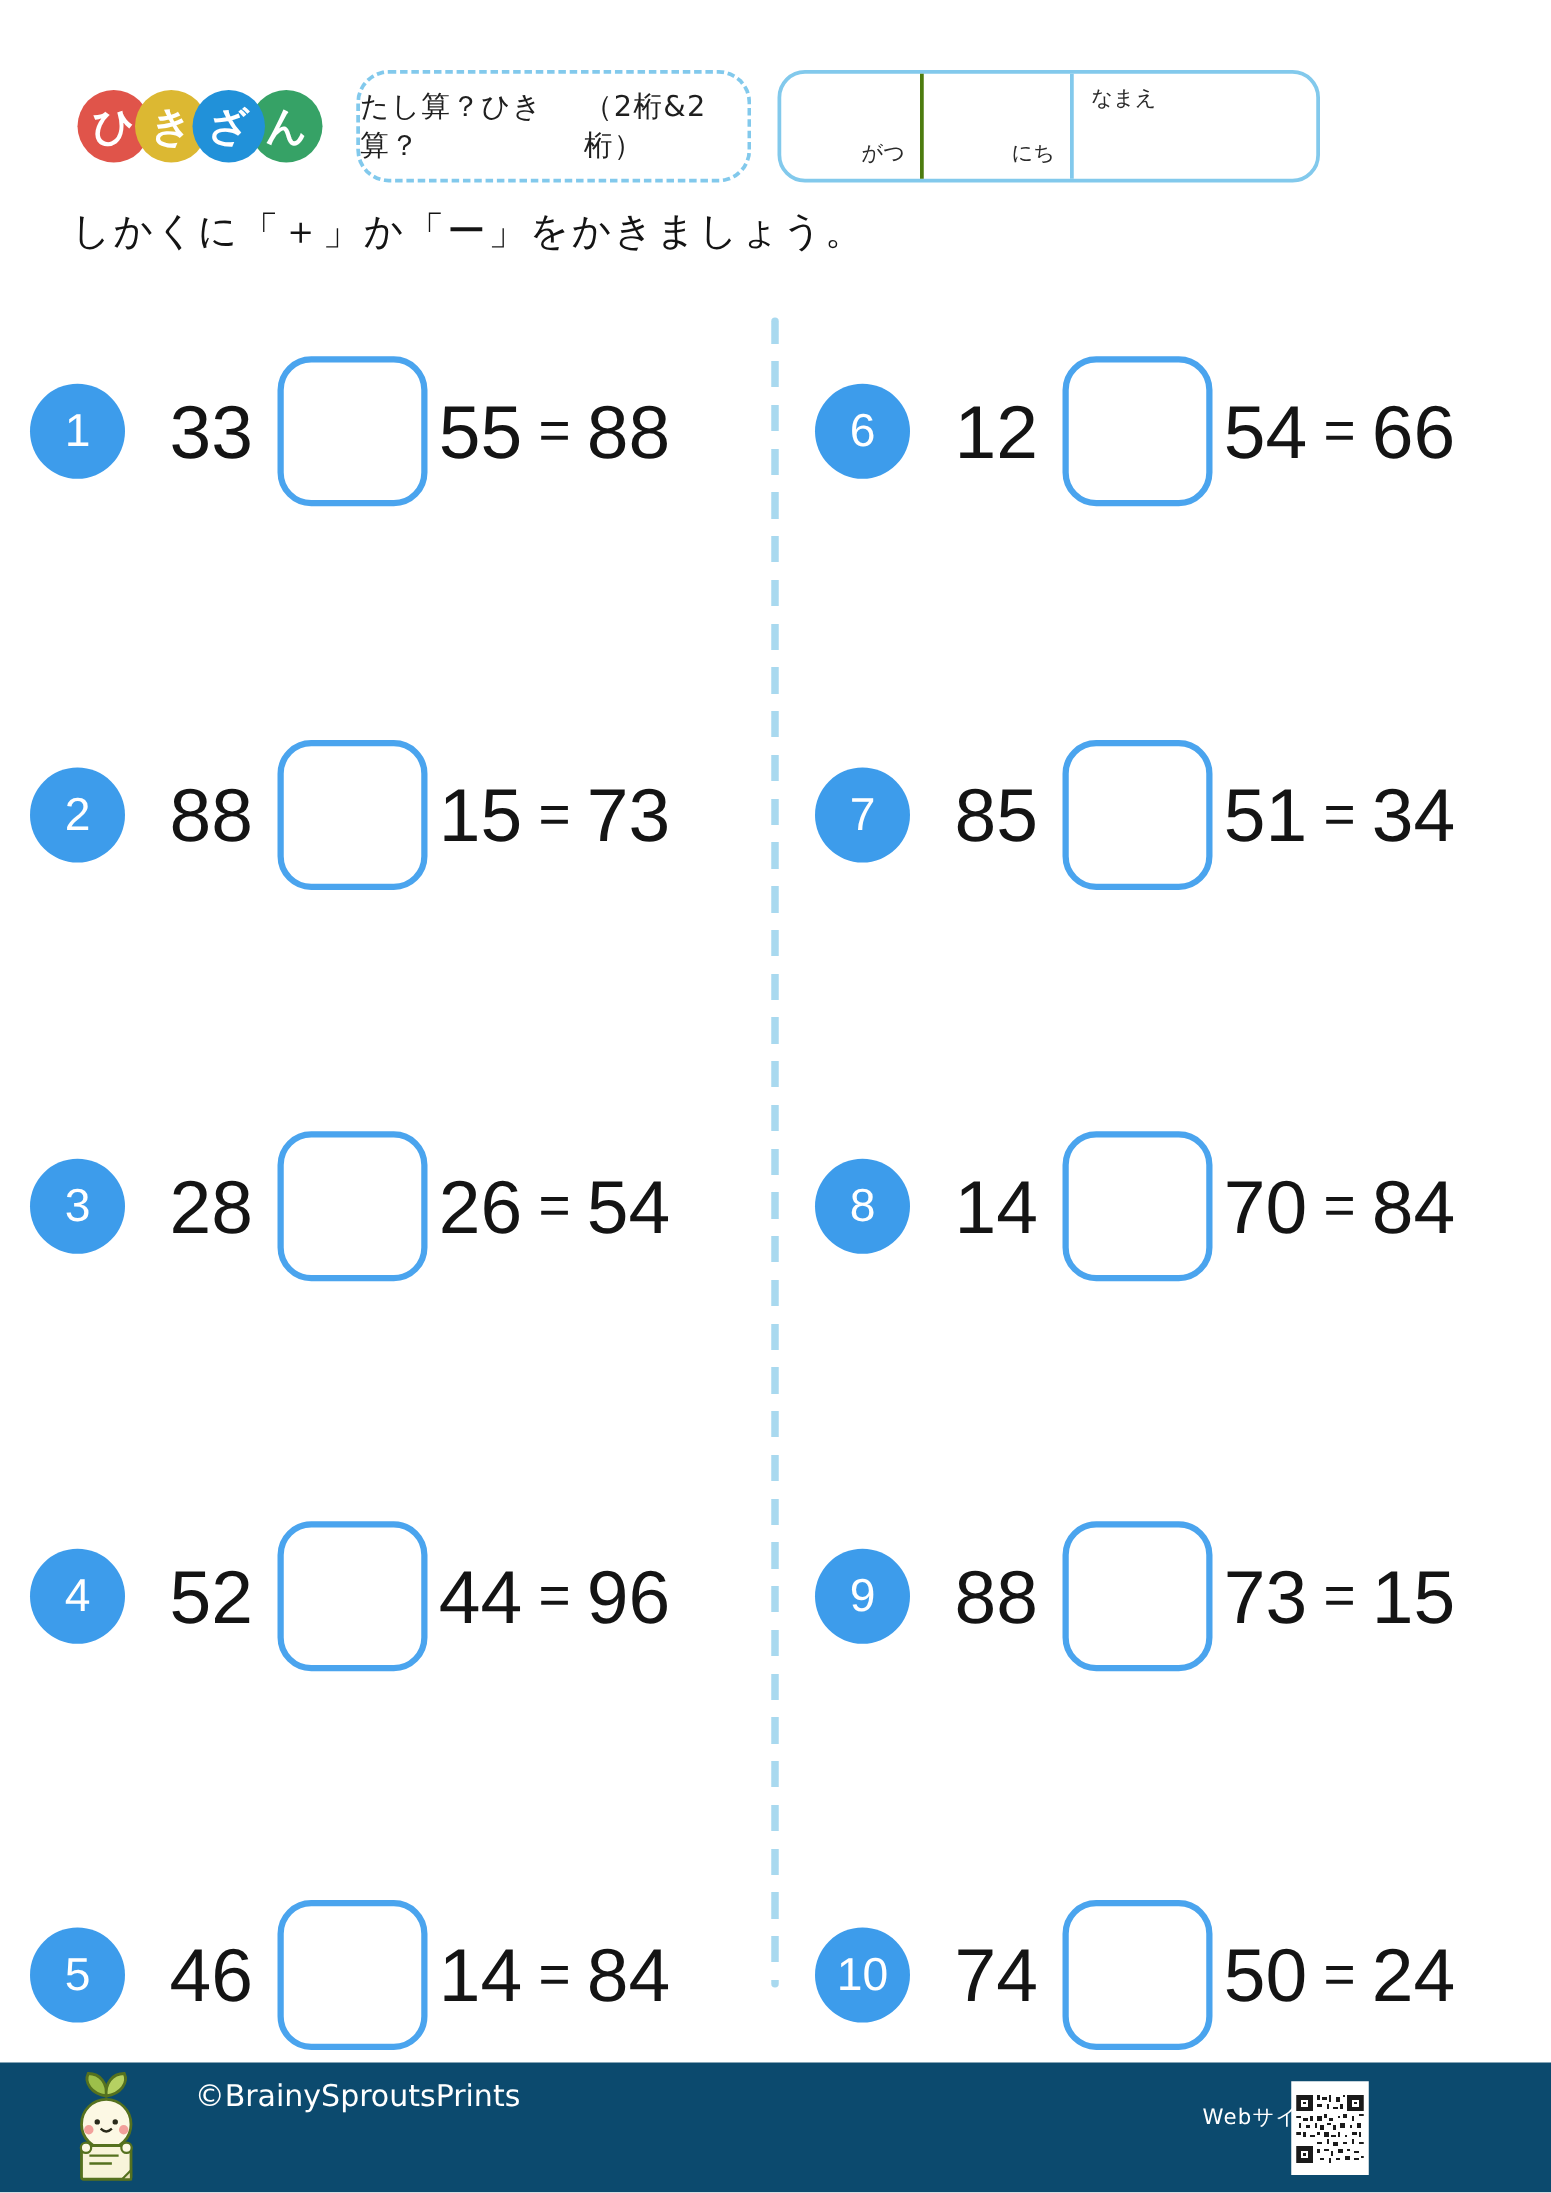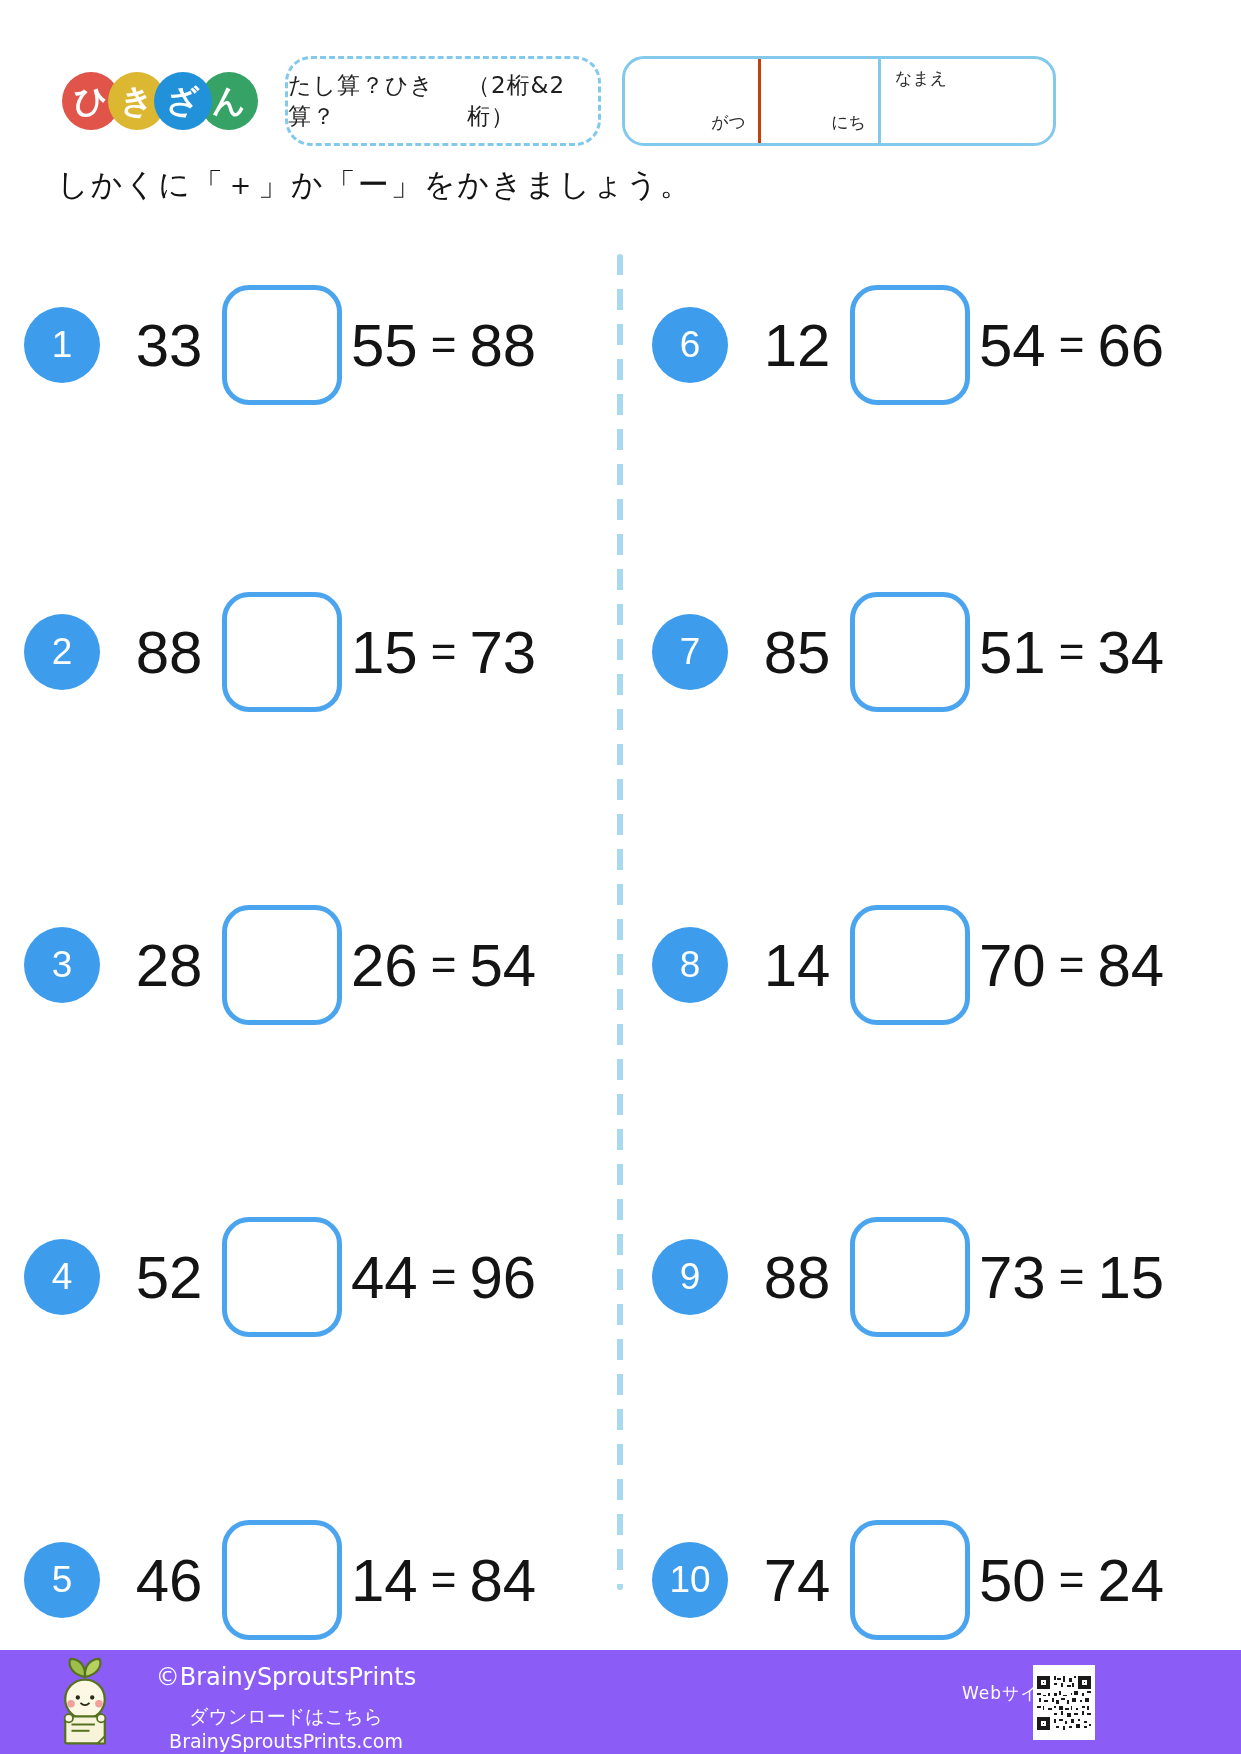--- a/index.html
+++ b/index.html
@@ -25,21 +25,21 @@
     border:3px dashed #82c9ec;border-radius:26px;
     display:flex;align-items:center;justify-content:center;
     gap:5px;font-size:23px;letter-spacing:1px;color:#1f1f1f;
   }
   .date-box{
     position:absolute;left:622px;top:56px;width:434px;height:90px;
     border:3px solid #82c9ec;border-radius:22px;display:flex;box-sizing:border-box;
     background:#fff;
   }
   .cell{position:relative;box-sizing:border-box;height:100%;}
-  .cell-month{width:136px;border-right:3px solid #c2410c;}
+  .cell-month{width:114px;border-right:3px solid #4d7c0f;}
   .cell-day{width:120px;border-right:3px solid #82c9ec;}
   .cell-name{flex:1;}
   .cell-label-br{position:absolute;right:12px;bottom:9px;font-size:17px;color:#2a2a2a;}
   .cell-label-tl{position:absolute;left:14px;top:8px;font-size:17px;color:#2a2a2a;}
 
   
   .instruction{
     position:absolute;left:57px;top:164px;font-size:31px;color:#141414;
     letter-spacing:2px;
   }
@@ -67,21 +67,21 @@
   .op-a{width:106px;text-align:center;margin-left:16px;flex:none;}
   .abox{
     flex:none;box-sizing:border-box;width:120px;height:120px;background:#fff;
     border:5px solid #4aa4ee;border-radius:27px;
   }
   .op-b{margin-left:9px;text-align:center;}
   .eq{font-size:44px;margin:0 13px;font-family:"Liberation Sans",sans-serif;color:#141414;}
 
   
   .footer{
-    position:absolute;left:0;top:1650px;width:1241px;height:104px;background:#8b5cf6;
+    position:absolute;left:0;top:1650px;width:1241px;height:104px;background:#0c4a6e;
   }
   .mascot{position:absolute;left:58px;top:5px;}
   .credit{
     position:absolute;left:118px;top:0;width:336px;height:104px;color:#ffffff;
     text-align:center;
   }
   .credit-line1{font-size:24px;margin-top:13px;}
   .credit-line2{font-size:19px;margin-top:13px;}
   .website-label{
     position:absolute;left:962px;top:32px;font-size:17px;color:#ffffff;letter-spacing:1px;
@@ -258,21 +258,20 @@
         <path d="M52 90 L44 98 L52 98 Z" fill="#e8e2b8" stroke="#55711f" stroke-width="2"></path>
         <line x1="15" y1="77" x2="41" y2="77" stroke="#55711f" stroke-width="2.2"></line>
         <line x1="15" y1="84" x2="35" y2="84" stroke="#55711f" stroke-width="2.2"></line>
         <circle cx="12" cy="70" r="4.6" fill="#fcf8e4" stroke="#55711f" stroke-width="2"></circle>
         <circle cx="48" cy="70" r="4.6" fill="#fcf8e4" stroke="#55711f" stroke-width="2"></circle>
       </svg>
     </div>
 
     <div class="credit">
       <div class="credit-line1">©BrainySproutsPrints</div>
-      <div class="credit-line2">ダウンロードはこちら BrainySproutsPrints.com</div>
     </div>
 
     <div class="website-label">Webサイト</div>
 
     <div class="qr">
       <svg width="54" height="60" viewBox="0 0 29 29" shape-rendering="crispEdges">
         <rect x="0" y="0" width="29" height="29" fill="#ffffff"></rect>
         <g fill="#1a1a1a">
           <path d="M0 0h7v7h-7z M22 0h7v7h-7z M0 22h7v7h-7z"></path>
           <path d="M2 2h3v3h-3z M24 2h3v3h-3z M2 24h3v3h-3z" fill="#ffffff"></path>

